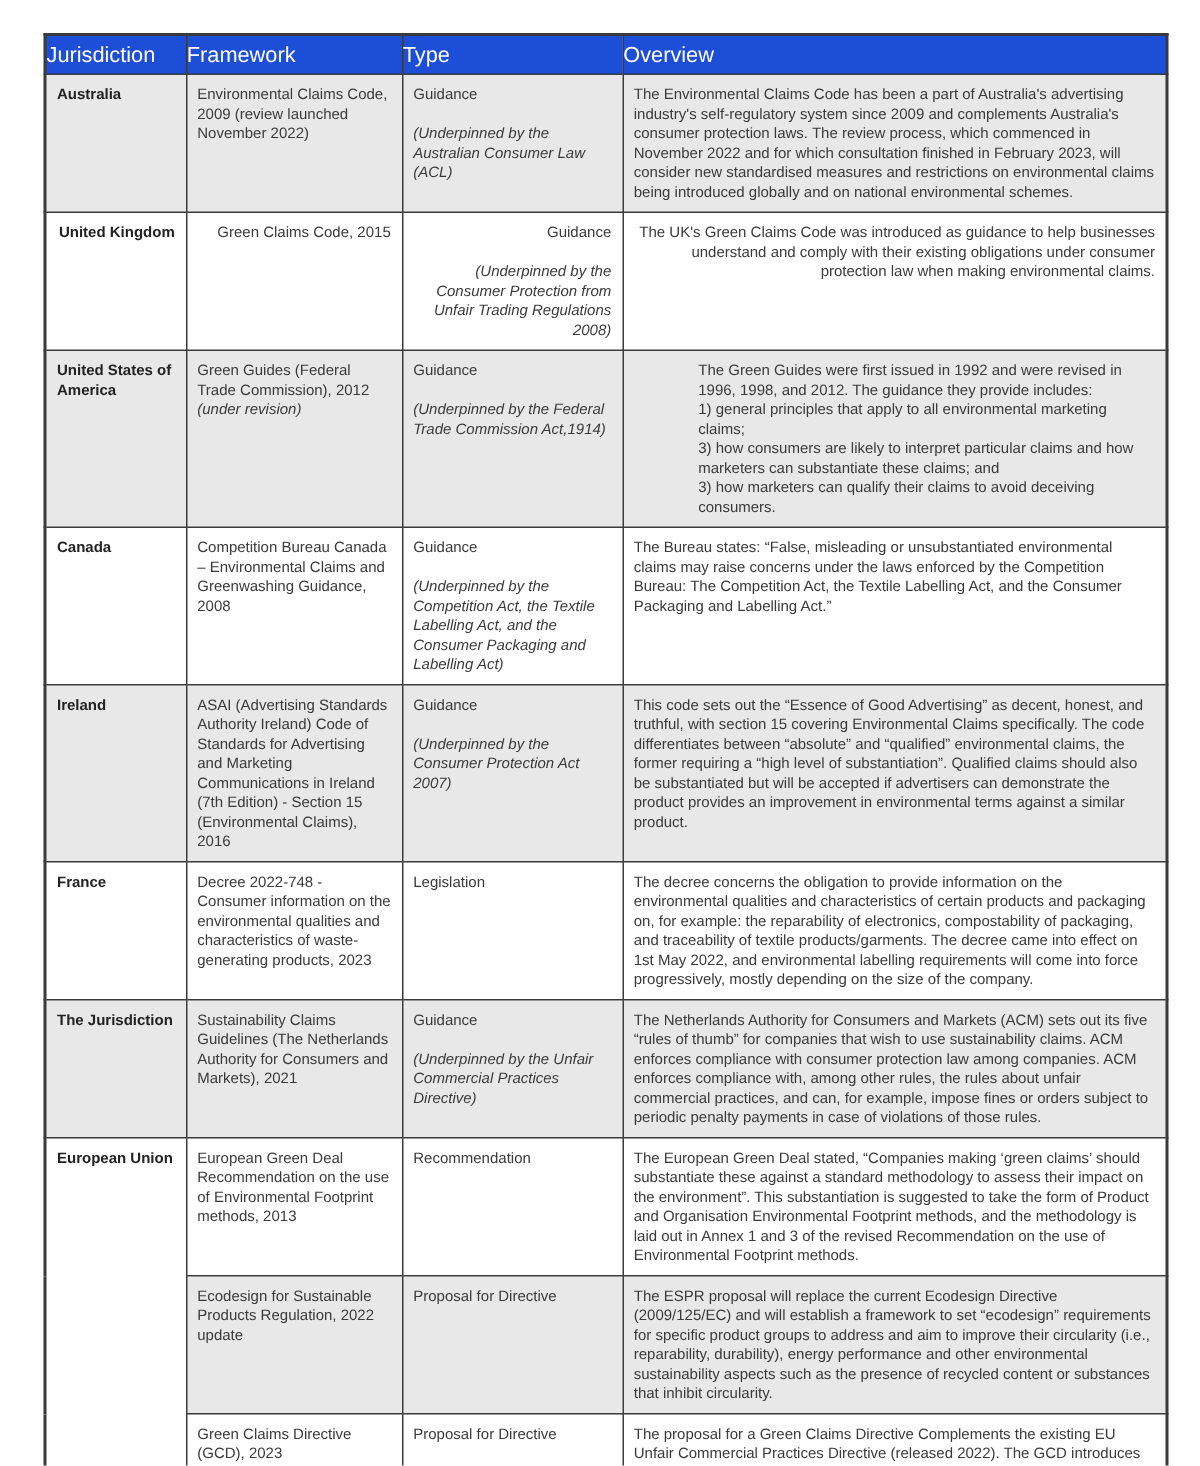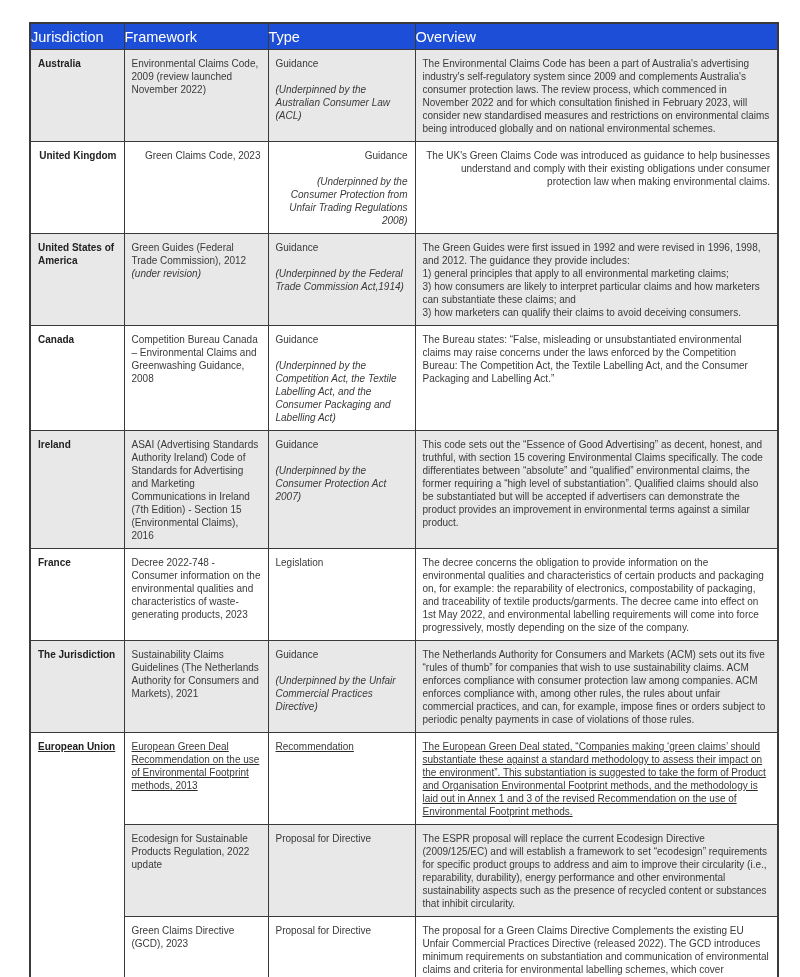--- a/index.html
+++ b/index.html
@@ -20,21 +20,21 @@
     vertical-align: top; font-size: 10px; line-height: 13px;
     padding: 7px 7px 6px 7px; border: 1.5px solid #3a3a3a; color: #3a3a3a;
   }
   tbody td.jur { font-weight: bold; color: #222; padding-left: 7px; }
   tr.gray td { background: #e8e8e8; }
   tr.white td { background: #ffffff; }
   td.jur.eu { background: #ffffff !important; }
   .type-main { display: block; }
   .type-note { display: block; font-style: italic; margin-top: 13px; }
   .fw-italic { font-style: italic; }
-  .ov-line { display: block; }
+  .ov-line { display: block; margin-left: 43px; }
 </style>
 </head>
 <body>
 
 <table class="frameworks">
   <colgroup>
       <col class="c1">
       <col class="c2">
       <col class="c3">
       <col class="c4">
@@ -52,21 +52,21 @@
         <td class="jur">Australia</td>
         <td><span>Environmental Claims Code, 2009 (review launched November 2022)</span></td>
         <td>
           <span class="type-main">Guidance</span>
           <span class="type-note">(Underpinned by the Australian Consumer Law (ACL)</span>
         </td>
         <td>The Environmental Claims Code has been a part of Australia's advertising industry's self-regulatory system since 2009 and complements Australia's consumer protection laws. The review process, which commenced in November 2022 and for which consultation finished in February 2023, will consider new standardised measures and restrictions on environmental claims being introduced globally and on national environmental schemes.</td>
       </tr>
       <tr class="white" style="height: 89px; text-align: right;">
         <td class="jur">United Kingdom</td>
-        <td><span>Green Claims Code, 2023</span></td>
+        <td><span>Green Claims Code, 2015</span></td>
         <td>
           <span class="type-main">Guidance</span>
           <span class="type-note">(Underpinned by the Consumer Protection from Unfair Trading Regulations 2008)</span>
         </td>
         <td>The UK's Green Claims Code was introduced as guidance to help businesses understand and comply with their existing obligations under consumer protection law when making environmental claims.</td>
       </tr>
       <tr class="gray" style="height: 87px;">
         <td class="jur">United States of America</td>
         <td><span>Green Guides (Federal Trade Commission), 2012 </span><span class="fw-italic">(under revision)</span></td>
         <td>
@@ -108,21 +108,21 @@
       </tr>
       <tr class="gray" style="height: 88px;">
         <td class="jur">The Jurisdiction</td>
         <td><span>Sustainability Claims Guidelines (The Netherlands Authority for Consumers and Markets), 2021</span></td>
         <td>
           <span class="type-main">Guidance</span>
           <span class="type-note">(Underpinned by the Unfair Commercial Practices Directive)</span>
         </td>
         <td>The Netherlands Authority for Consumers and Markets (ACM) sets out its five “rules of thumb” for companies that wish to use sustainability claims. ACM enforces compliance with consumer protection law among companies. ACM enforces compliance with, among other rules, the rules about unfair commercial practices, and can, for example, impose fines or orders subject to periodic penalty payments in case of violations of those rules.</td>
       </tr>
-      <tr class="white" style="height: 88px; text-decoration: underline;">
+      <tr class="white" style="height: 88px;">
         <td class="jur eu" rowspan="3">European Union</td>
         <td>European Green Deal Recommendation on the use of Environmental Footprint methods, 2013</td>
         <td>Recommendation</td>
         <td>The European Green Deal stated, “Companies making ‘green claims’ should substantiate these against a standard methodology to assess their impact on the environment”. This substantiation is suggested to take the form of Product and Organisation Environmental Footprint methods, and the methodology is laid out in Annex 1 and 3 of the revised Recommendation on the use of Environmental Footprint methods.</td>
       </tr>
       <tr class="gray" style="height: 77px; margin-top: 32px;">
         <td>Ecodesign for Sustainable Products Regulation, 2022 update</td>
         <td>Proposal for Directive</td>
         <td>The ESPR proposal will replace the current Ecodesign Directive (2009/125/EC) and will establish a framework to set “ecodesign” requirements for specific product groups to address and aim to improve their circularity (i.e., reparability, durability), energy performance and other environmental sustainability aspects such as the presence of recycled content or substances that inhibit circularity.</td>
       </tr>

